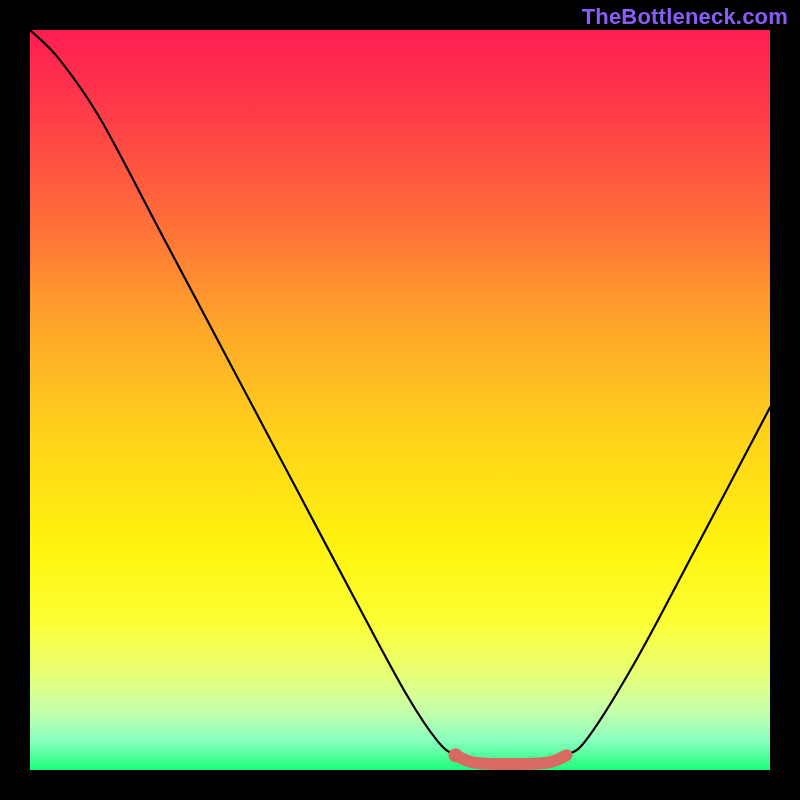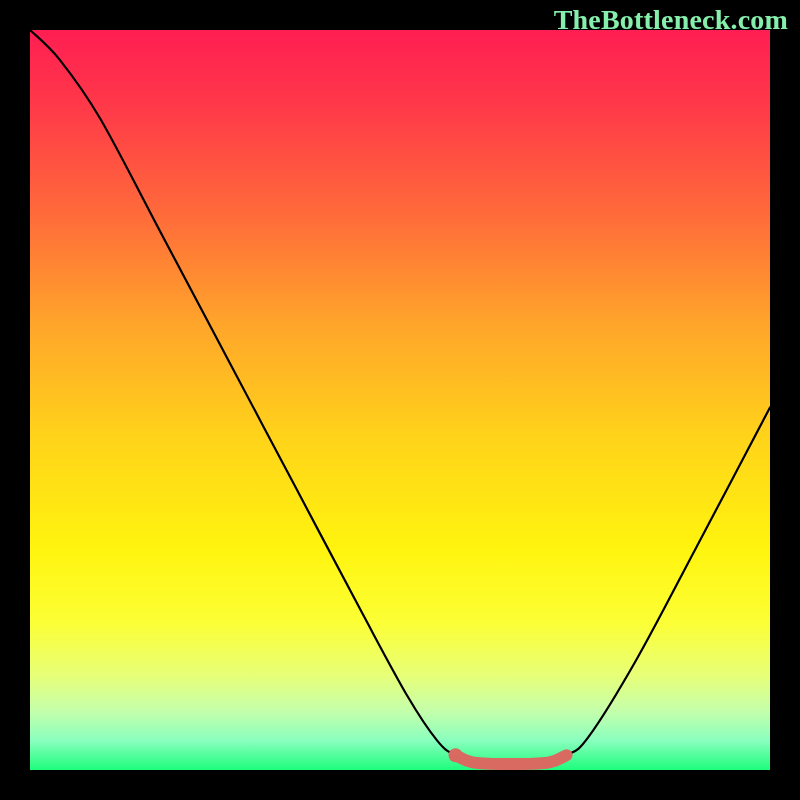--- a/index.html
+++ b/index.html
@@ -7,24 +7,24 @@
   .frame {
     position: relative;
     width: 800px;
     height: 800px;
     background: #000;
   }
   .watermark {
     position: absolute;
     top: 4px;
     right: 12px;
-    font-family: Liberation Serif, serif;
-    font-size: 28px;
+    font-family: Liberation Sans, sans-serif;
+    font-size: 22px;
     font-weight: 600;
-    color: #86efac;
+    color: #8b5cf6;
     letter-spacing: 0.2px;
     z-index: 5;
   }
   .plot {
     position: absolute;
     left: 30px;
     top: 30px;
     width: 740px;
     height: 740px;
   }

